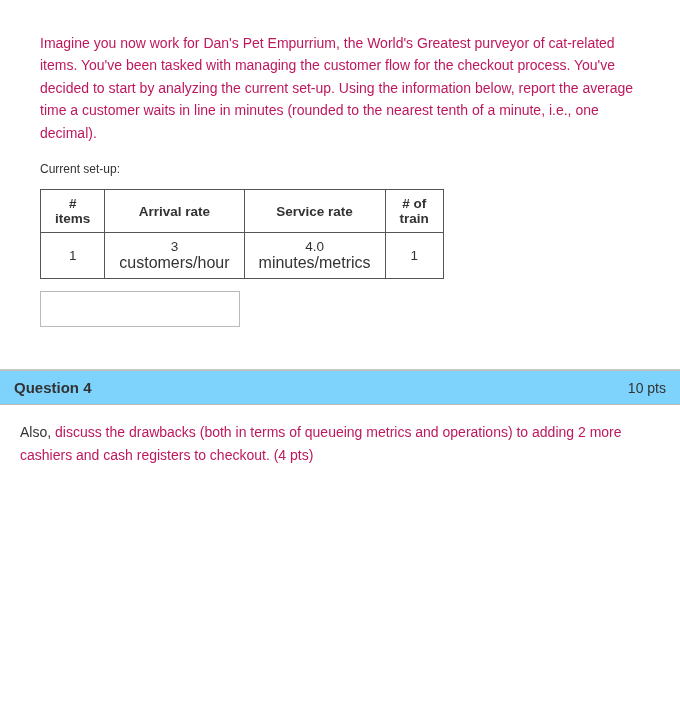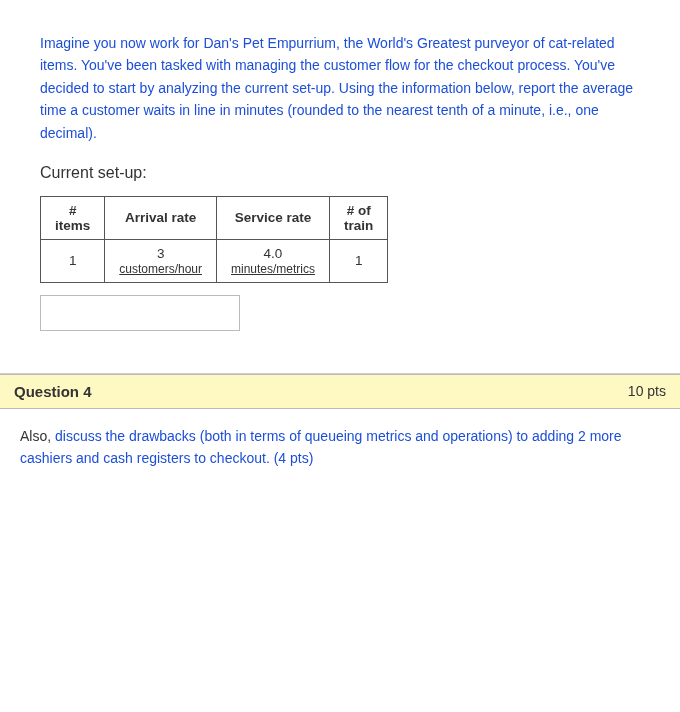--- a/index.html
+++ b/index.html
@@ -15,65 +15,64 @@
       width: 680px;
     }
     .question-section {
       padding: 16px 20px 20px 20px;
       border-bottom: 1px solid #ccc;
     }
     .question-header {
       display: flex;
       justify-content: space-between;
       align-items: center;
-      background: #fef9c3;
+      background: #7dd3fc;
       padding: 8px 14px;
       border-bottom: 1px solid #bbb;
     }
     .question-header-title {
       font-weight: bold;
       font-size: 15px;
     }
     .question-header-pts {
       font-size: 14px;
       text-align: right;
     }
     .question-body {
       padding: 16px 20px;
     }
     p {
       line-height: 1.6;
       margin-bottom: 10px;
     }
     .blue-text {
-      color: #1d4ed8;
+      color: #be185d;
     }
     .current-setup {
       margin: 16px 0 10px 0;
-      font-size: 16px;
+      font-size: 12px;
     }
     table {
       border-collapse: collapse;
       margin: 8px 0 12px 0;
     }
     table td, table th {
       border: 1px solid #555;
       padding: 6px 14px;
       text-align: center;
       font-size: 13.5px;
     }
     .header-row td {
       font-weight: bold;
     }
     .data-row td {
       font-weight: normal;
     }
     .sub-text {
-      font-size: 12px;
-      text-decoration: underline;
+      font-size: 16px;
     }
     .answer-input {
       width: 200px;
       height: 36px;
       border: 1px solid #bbb;
       margin-top: 10px;
       margin-bottom: 6px;
       display: block;
     }
     .section-divider {

